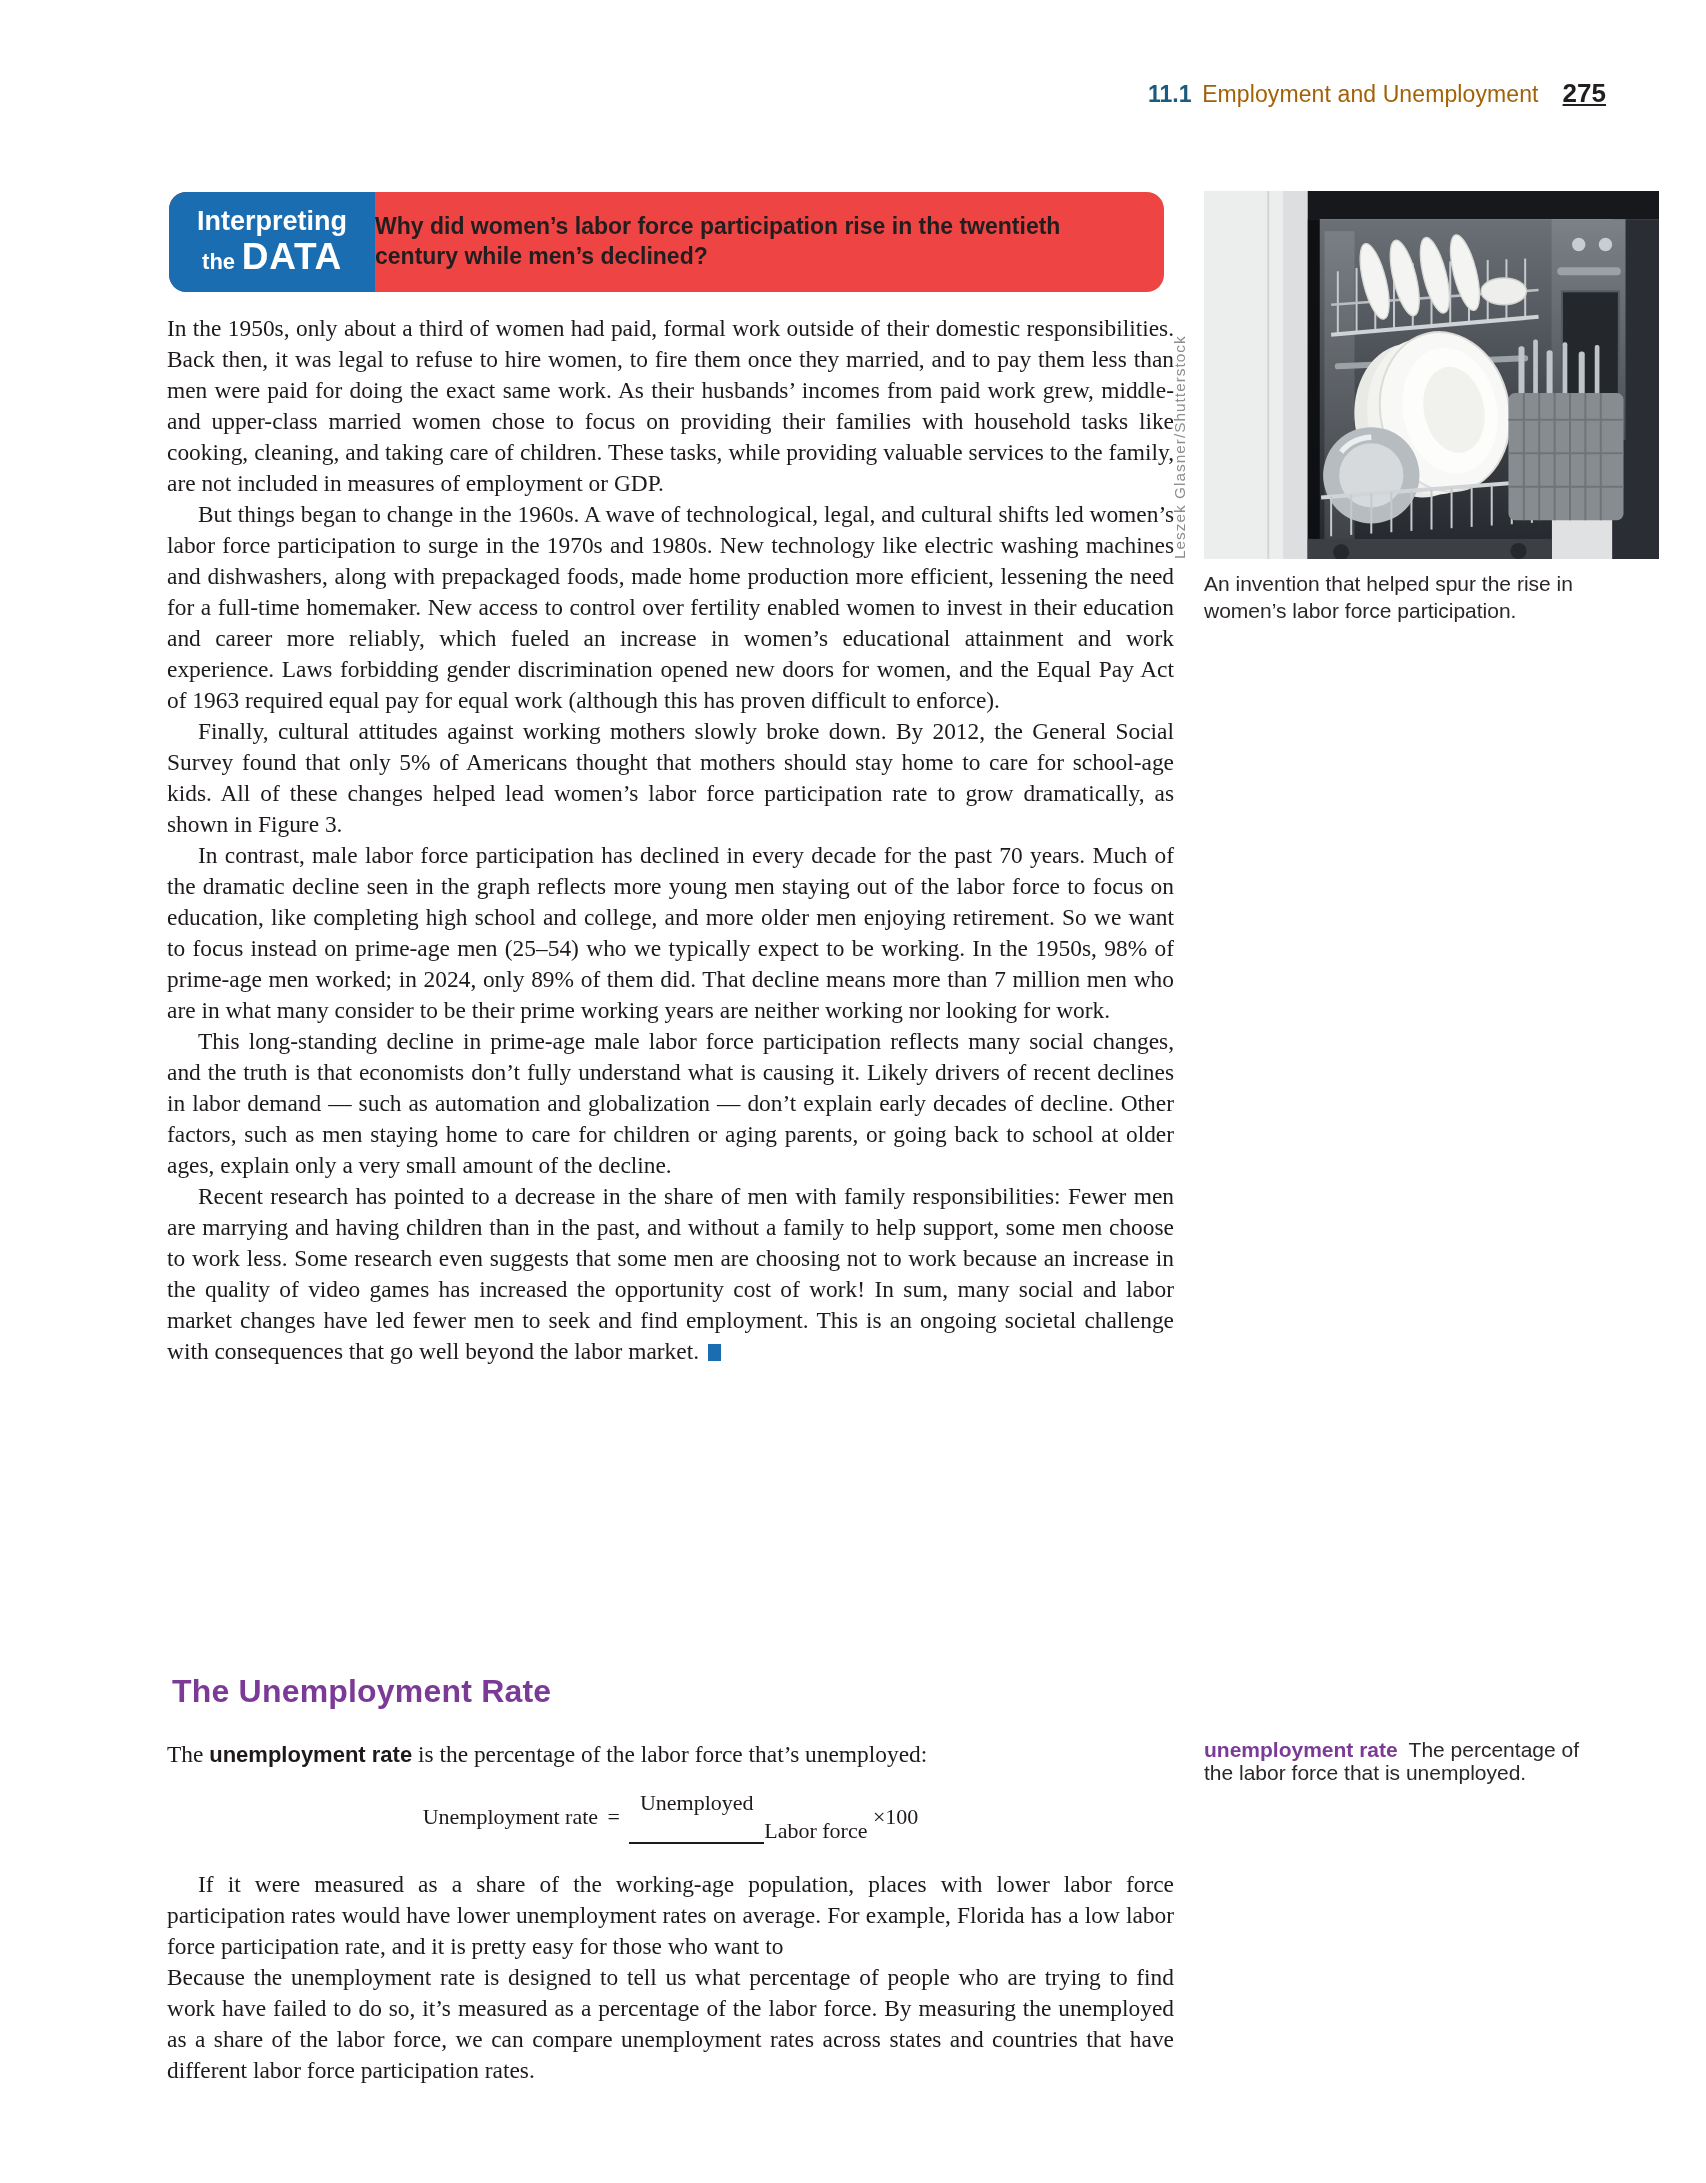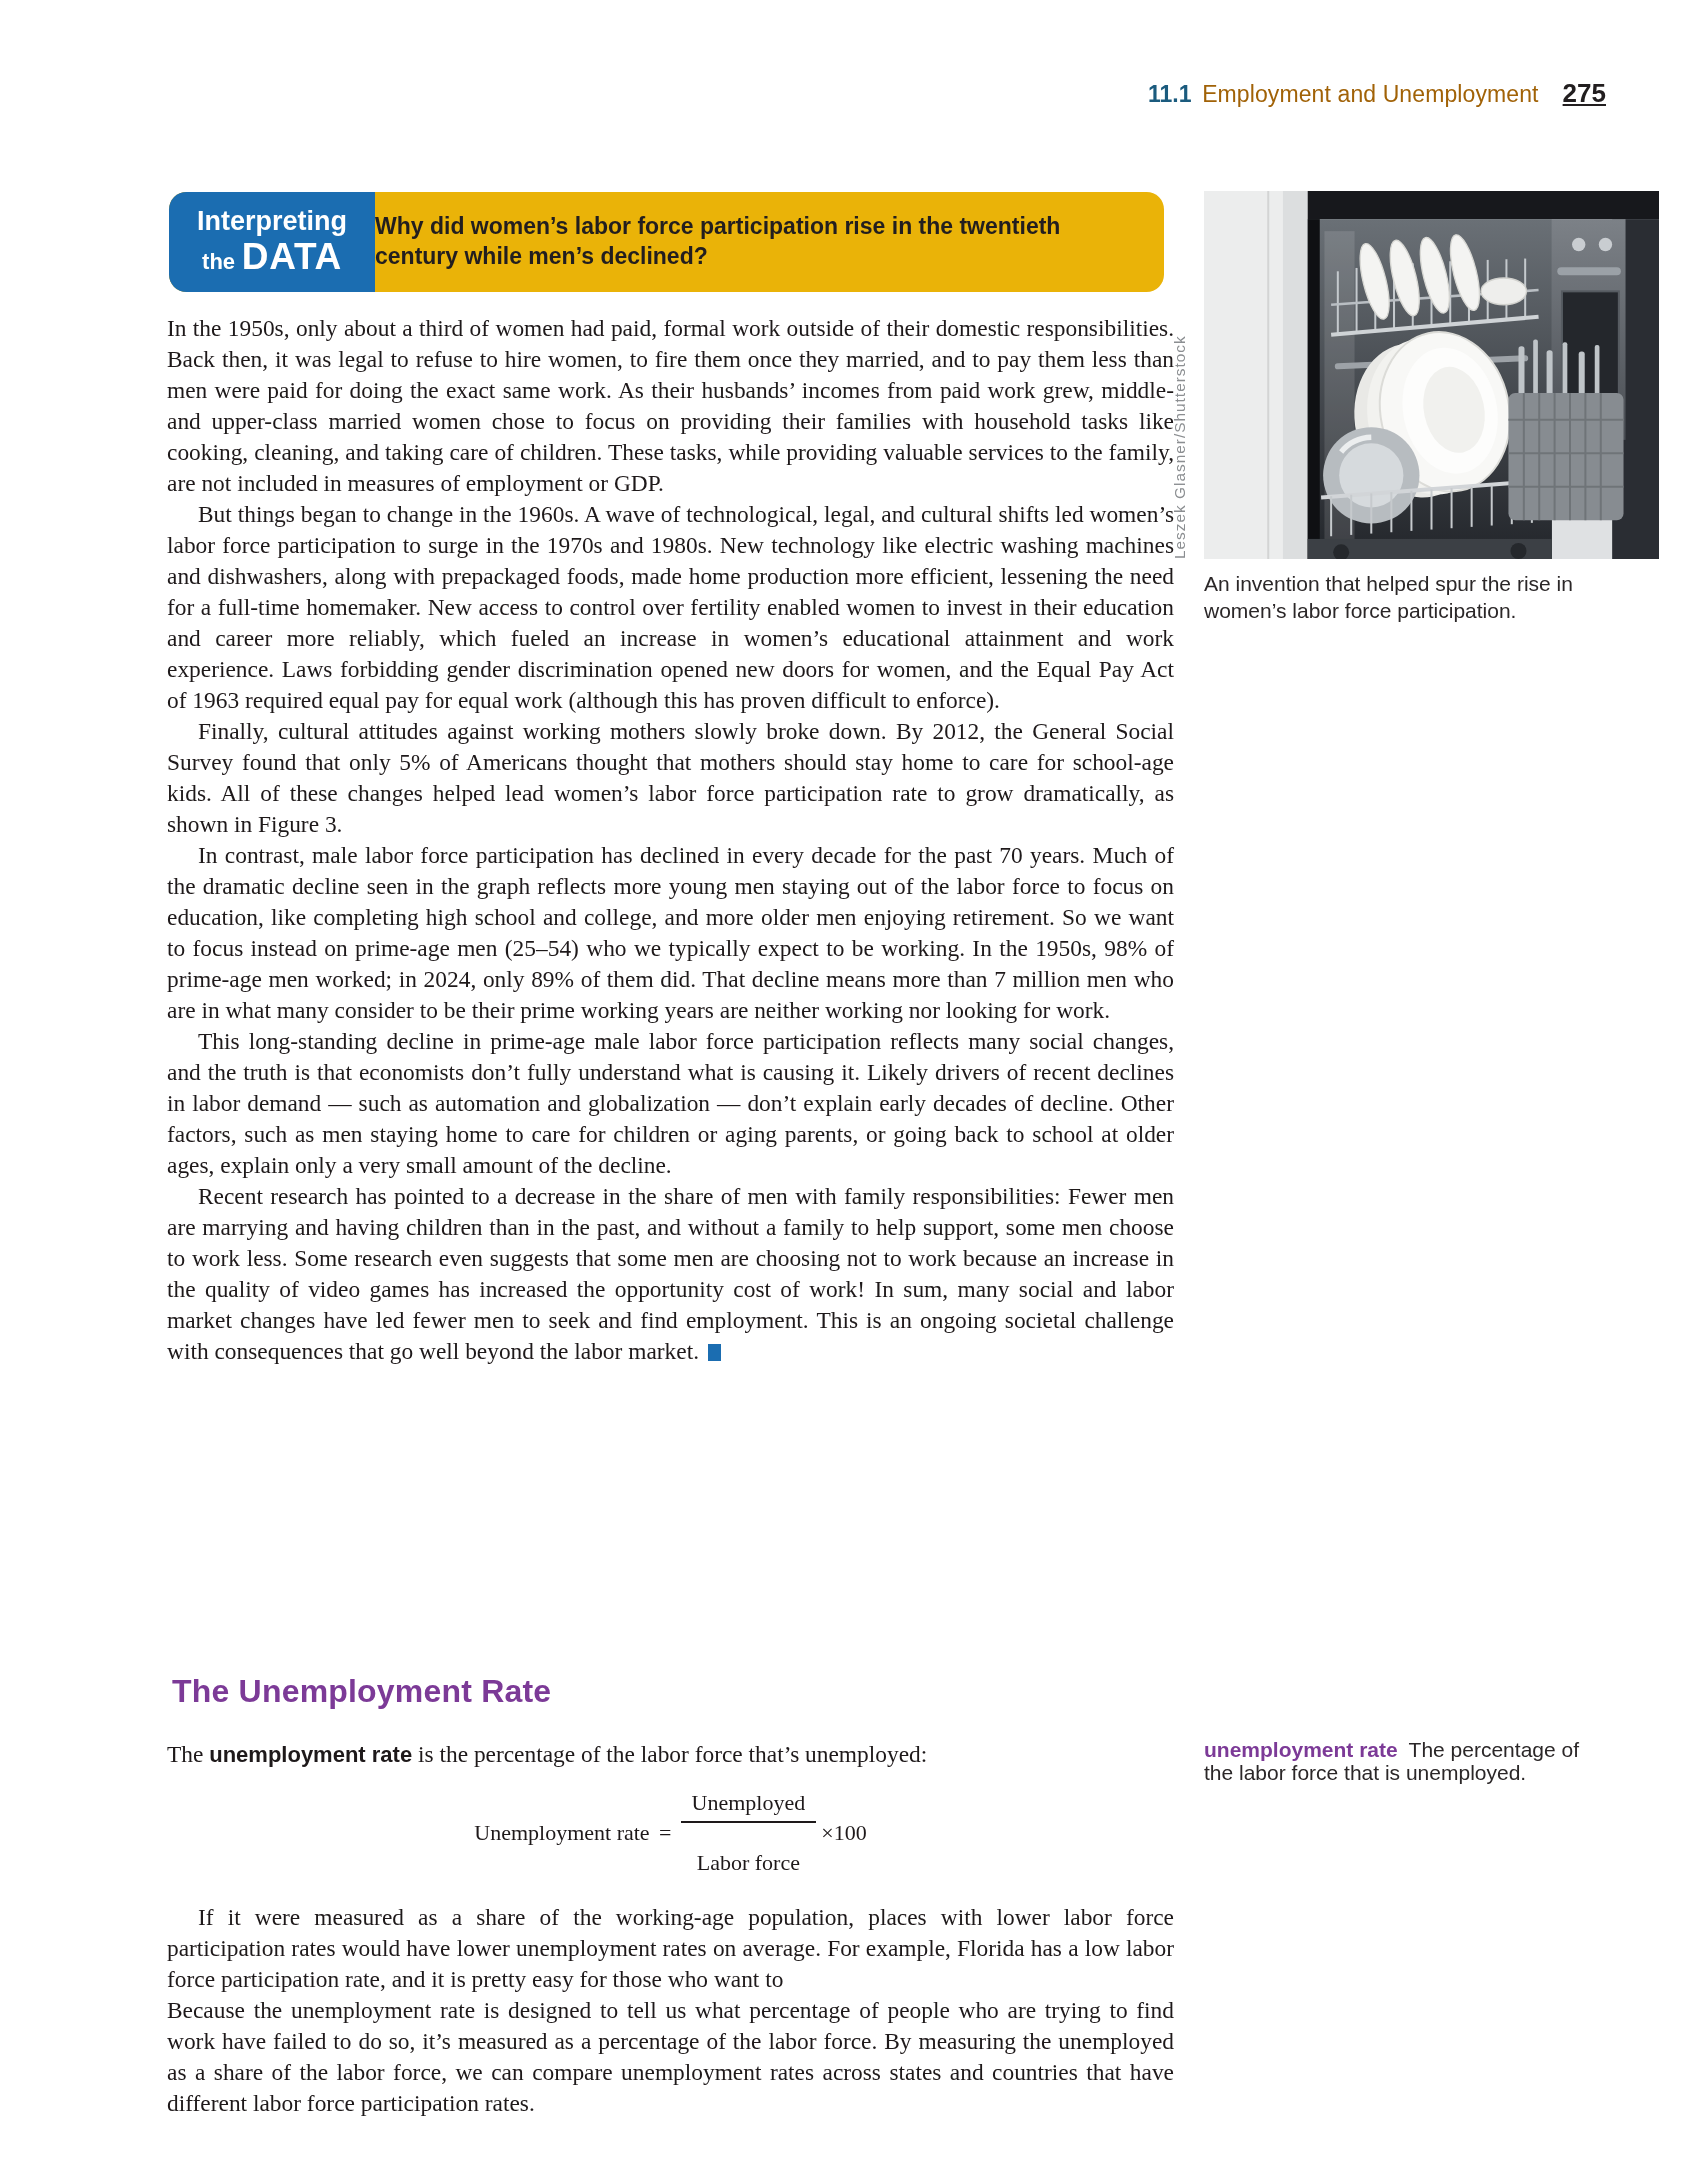--- a/index.html
+++ b/index.html
@@ -14,21 +14,21 @@
     position: absolute; top: 78px; right: 100px;
     display: flex; align-items: baseline; gap: 10.7px;
   }
   .rh-num   { color: #1B5B7E; font-weight: bold; font-size: 23px; }
   .rh-title { color: #a16207; font-size: 23px; letter-spacing: 0.1px; }
   .rh-page  { color: #221E1F; font-weight: bold; font-size: 26px; margin-left: 13.4px; text-decoration: underline; }
 
   
   .feature-strip {
     position: absolute; left: 169px; top: 192px; width: 995px; height: 100px;
-    background: #eab308; border-radius: 17.4px;
+    background: #ef4444; border-radius: 17.4px;
   }
   .kicker {
     position: absolute; left: 0; top: 0; width: 206px; height: 100px;
     background: #1B6DB1; border-radius: 17.4px 0 0 17.4px;
     color: #ffffff; display: flex; flex-direction: column;
     justify-content: center; align-items: center; line-height: 1.02;
   }
   .k1 { font-size: 27px; font-weight: bold; }
   .k2 { font-size: 22px; font-weight: bold; margin-top: 2.7px; display: flex; align-items: baseline; gap: 6.7px; }
   .k2 .big { font-size: 37px; letter-spacing: 0.7px; }
@@ -74,21 +74,21 @@
   .defpara .term {
     font-family: "Liberation Sans", sans-serif;
     font-weight: bold; font-size: 22px; color: #1E191A;
   }
   .formula {
     display: flex; justify-content: center; align-items: center; gap: 5.4px;
     font-family: "Liberation Serif", serif; font-size: 22px; color: #1E191A;
     margin: 20px 0 25.4px 0;
   }
   .formula .feq { margin: 0 4px; }
-  .frac { display: inline-flex; flex-direction: column; text-align: center; }
+  .frac { display: inline-flex; flex-direction: row; text-align: center; }
   .frac .num { padding: 0 10.7px 4.7px 10.7px; border-bottom: 2px solid #1E191A; }
   .frac .den { padding-top: 4.7px; margin-top: 23px; }
 
   
   .margin-note {
     position: absolute; left: 1204px; top: 1738px; width: 408px;
     font-size: 21px; line-height: 23px; color: #2B2728;
   }
   .mterm { color: #7C3A97; font-weight: bold; margin-right: 5.4px; }
 </style>

